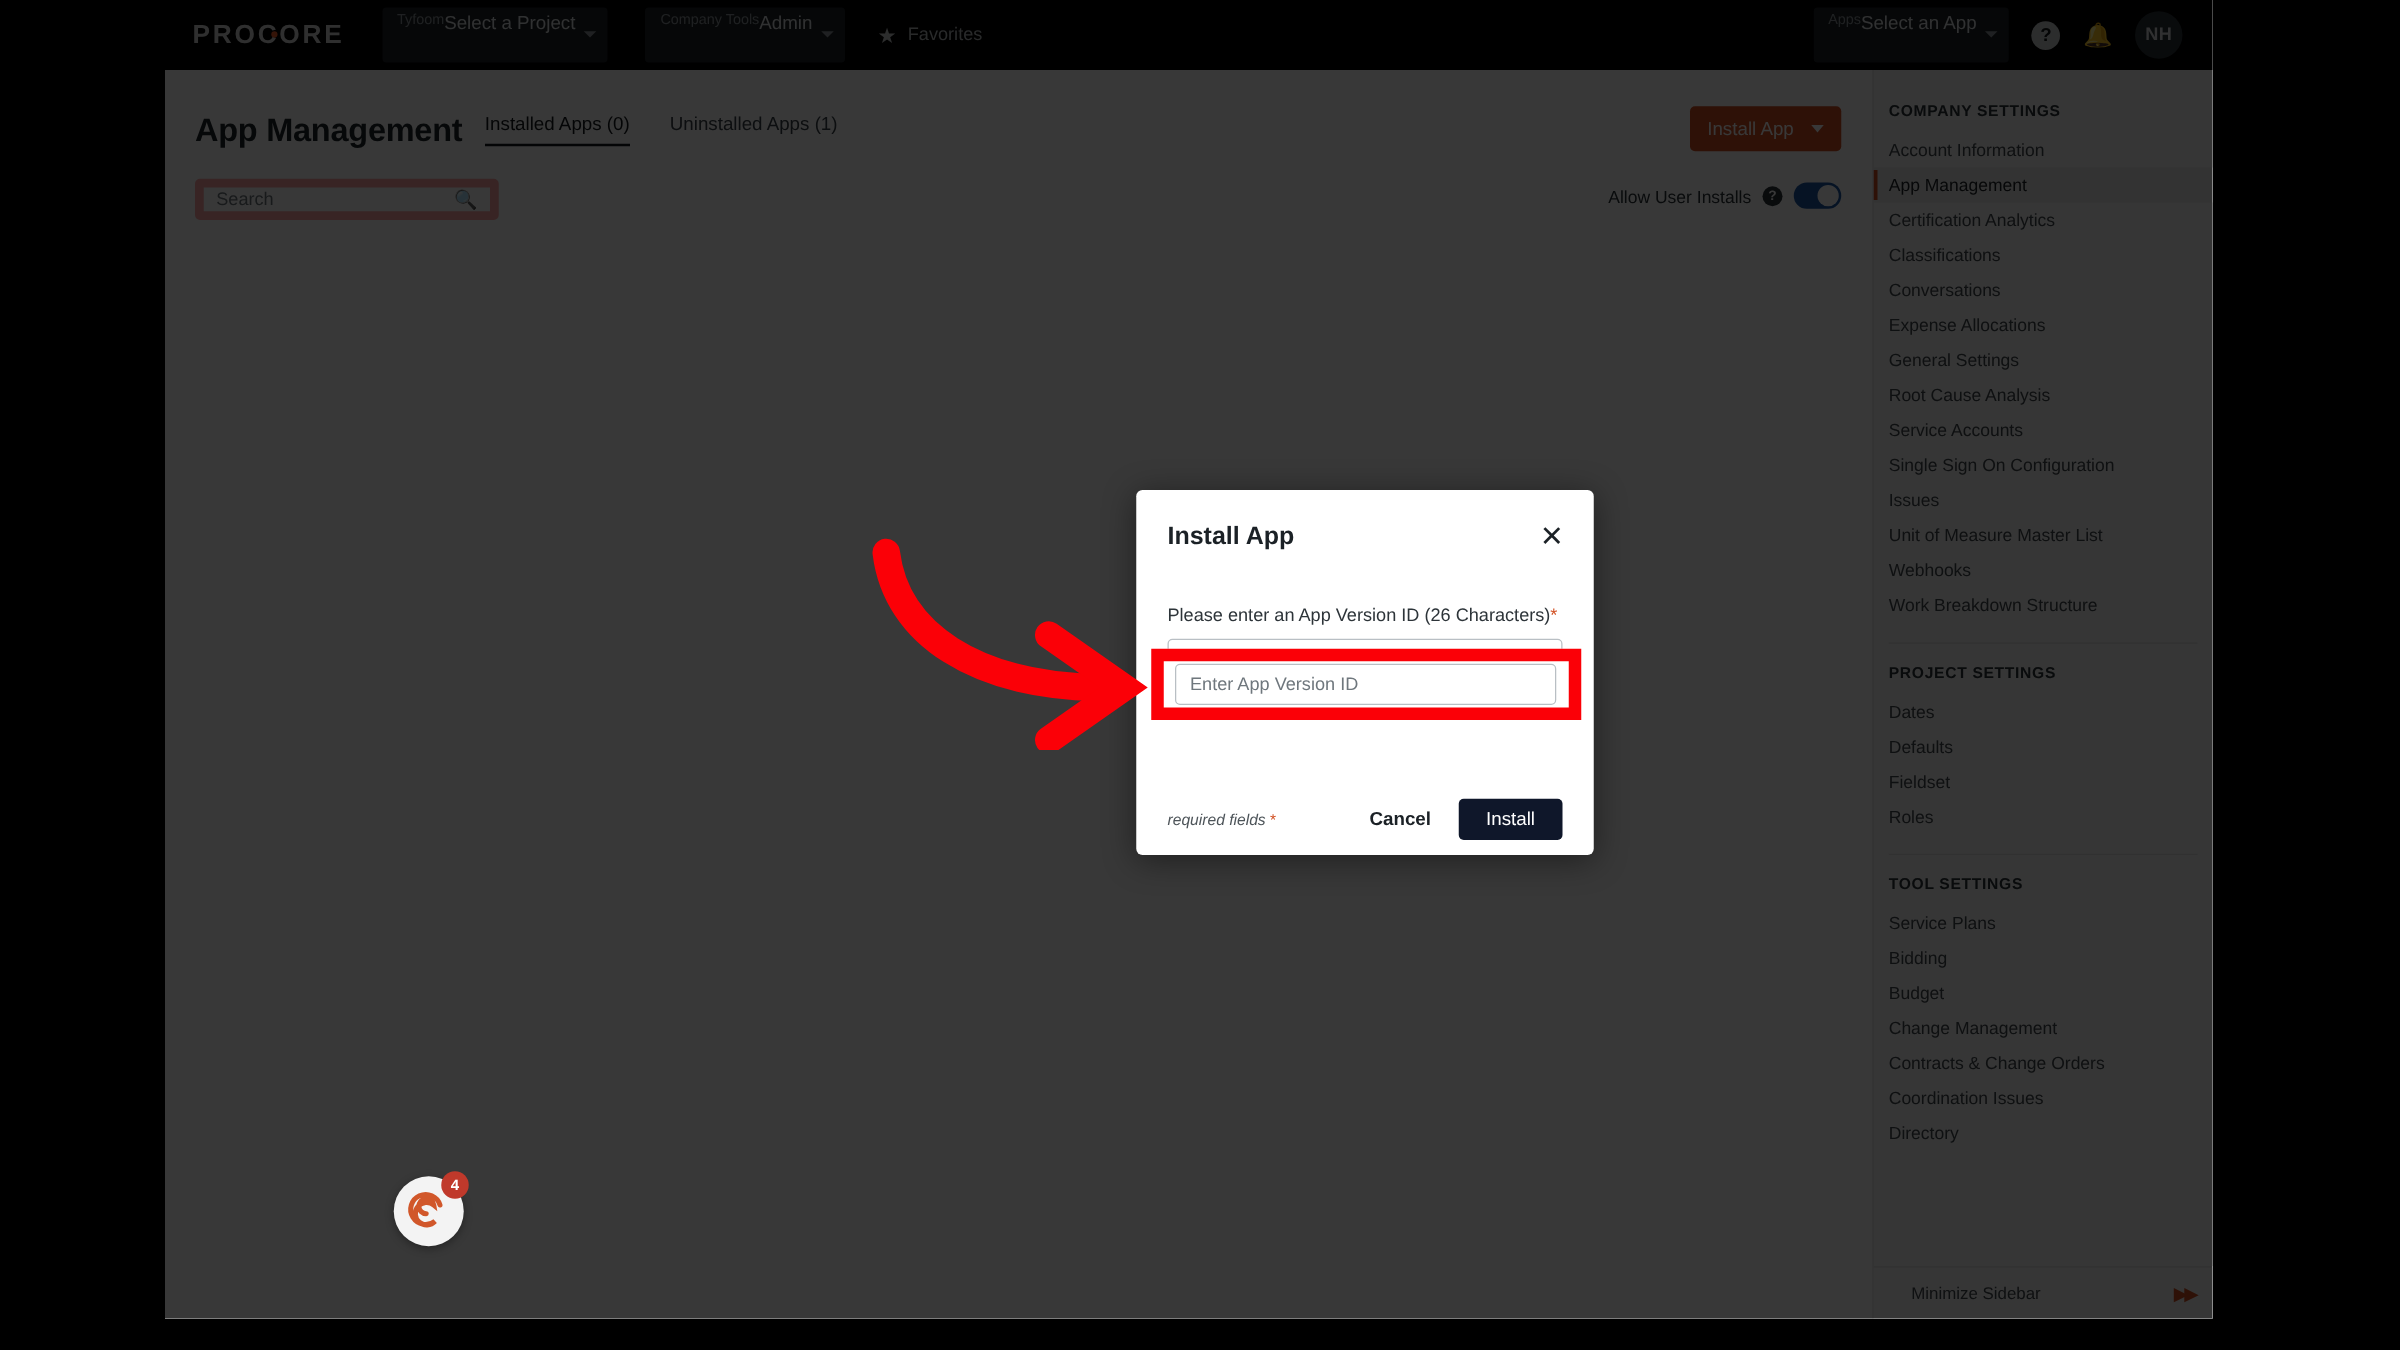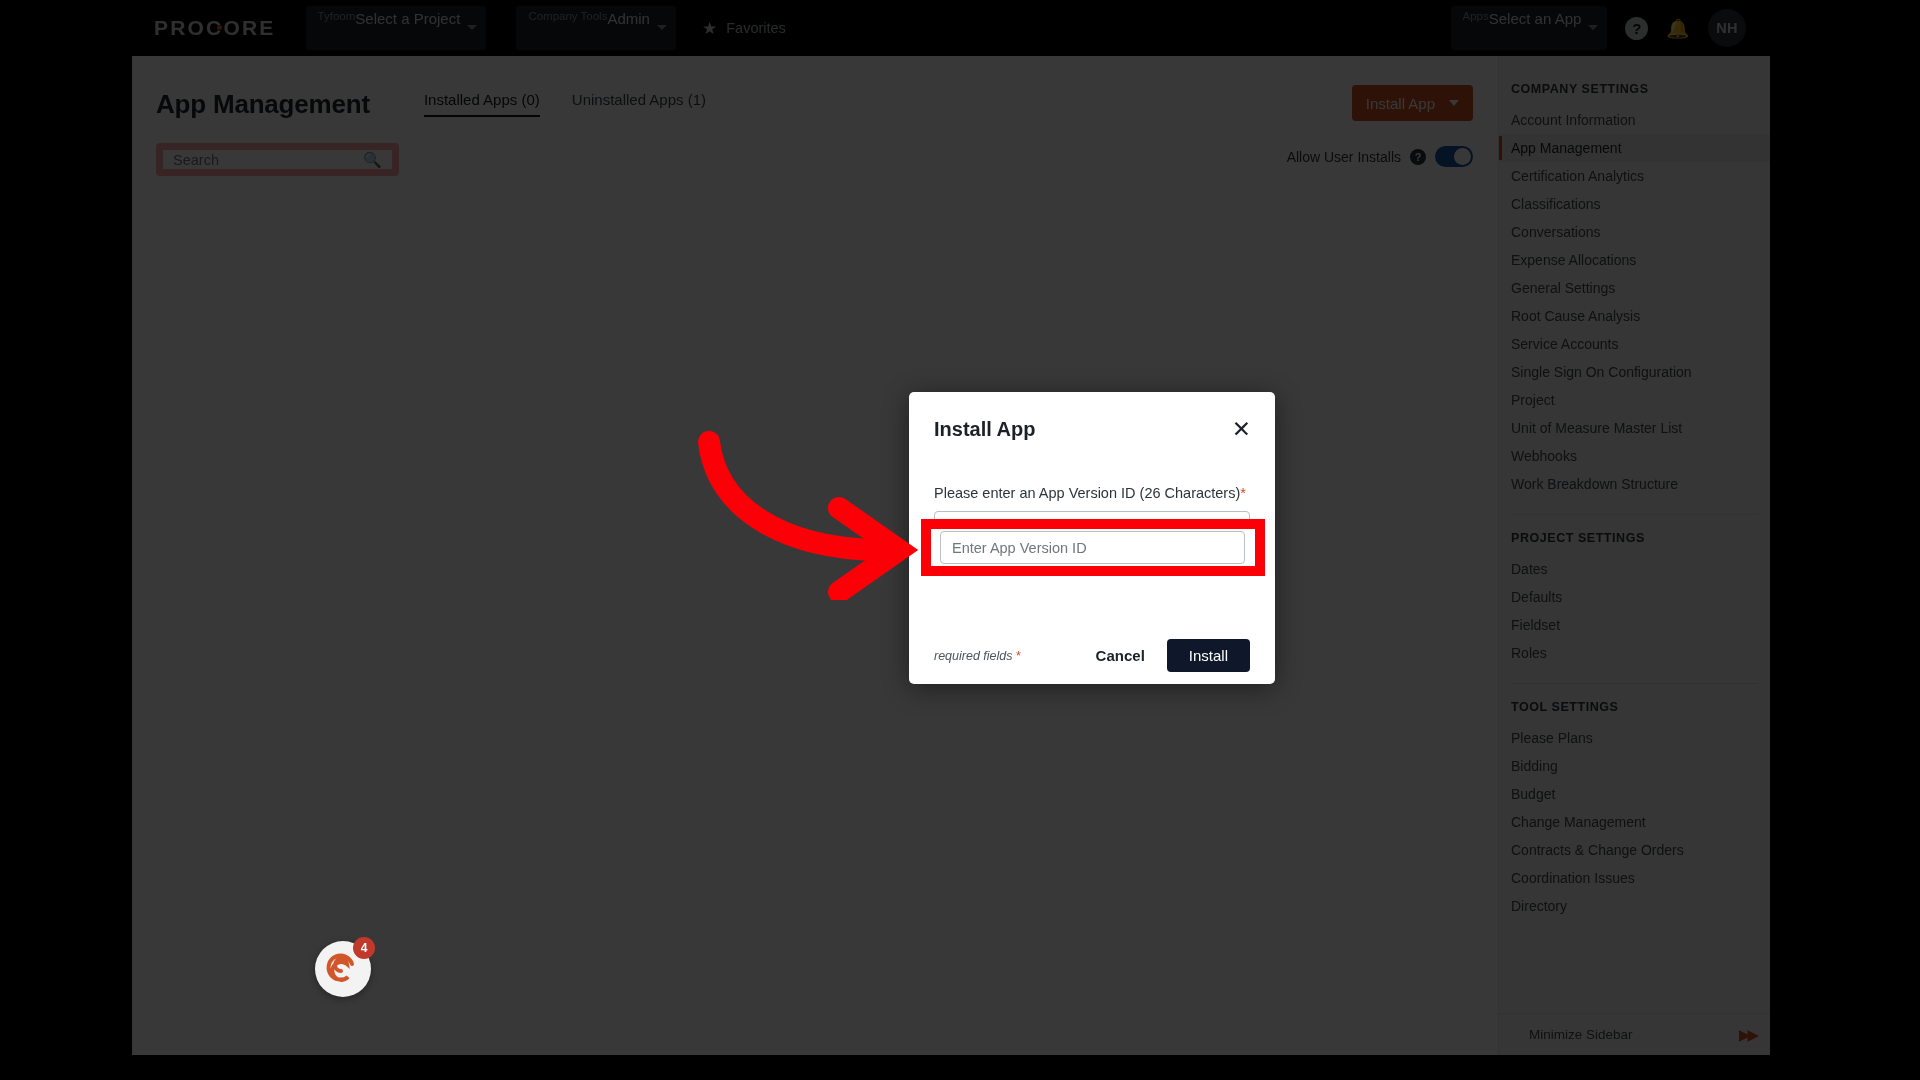--- a/index.html
+++ b/index.html
@@ -82,21 +82,21 @@
     font-size:14.5px; font-weight:600; letter-spacing:.4px;
   }
 
   
   .main {
     position:absolute; left:0; top:56px; width: 1366px; height: 999px;
     background:#fff;
   }
   .page-head { display:flex; align-items:flex-end; padding: 33px 0 0 24px; }
   .page-title { font-size: 26px; font-weight: 700; color:#1e2429; letter-spacing:-.2px; }
-  .tabs { display:flex; gap: 32px; margin-left: 54px; padding-bottom: 3px; }
+  .tabs { display:flex; gap: 32px; margin-left: 18px; padding-bottom: 3px; }
   .tab { font-size: 15px; color:#3a4248; padding-bottom: 7px; cursor:pointer; }
   .tab.active { color:#15191c; font-weight:500; border-bottom: 2.5px solid #16191c; }
   .install-btn {
     position:absolute; right: 25px; top: 29px;
     background:#d14e20; color:#fff;
     border-radius:4px;
     height: 36px; padding: 0 14px;
     display:flex;align-items:center; gap:14px;
     font-size:15px; cursor:pointer;
   }
@@ -318,37 +318,37 @@
       <div class="sb-item">Account Information</div>
       <div class="sb-item active">App Management</div>
       <div class="sb-item">Certification Analytics</div>
       <div class="sb-item">Classifications</div>
       <div class="sb-item">Conversations</div>
       <div class="sb-item">Expense Allocations</div>
       <div class="sb-item">General Settings</div>
       <div class="sb-item">Root Cause Analysis</div>
       <div class="sb-item">Service Accounts</div>
       <div class="sb-item">Single Sign On Configuration</div>
-      <div class="sb-item">Project</div>
+      <div class="sb-item">Issues</div>
       <div class="sb-item">Unit of Measure Master List</div>
       <div class="sb-item">Webhooks</div>
       <div class="sb-item">Work Breakdown Structure</div>
 
       <div class="sb-sep"></div>
 
       <div class="sb-head">PROJECT SETTINGS</div>
       <div class="sb-item">Dates</div>
       <div class="sb-item">Defaults</div>
       <div class="sb-item">Fieldset</div>
       <div class="sb-item">Roles</div>
 
       <div class="sb-sep"></div>
 
       <div class="sb-head">TOOL SETTINGS</div>
-      <div class="sb-item">Please Plans</div>
+      <div class="sb-item">Service Plans</div>
       <div class="sb-item">Bidding</div>
       <div class="sb-item">Budget</div>
       <div class="sb-item">Change Management</div>
       <div class="sb-item">Contracts &amp; Change Orders</div>
       <div class="sb-item">Coordination Issues</div>
       <div class="sb-item">Directory</div>
 
       <div class="sb-foot">
         <span class="t">Minimize Sidebar</span>
         <span class="arrows">▶▶</span>

